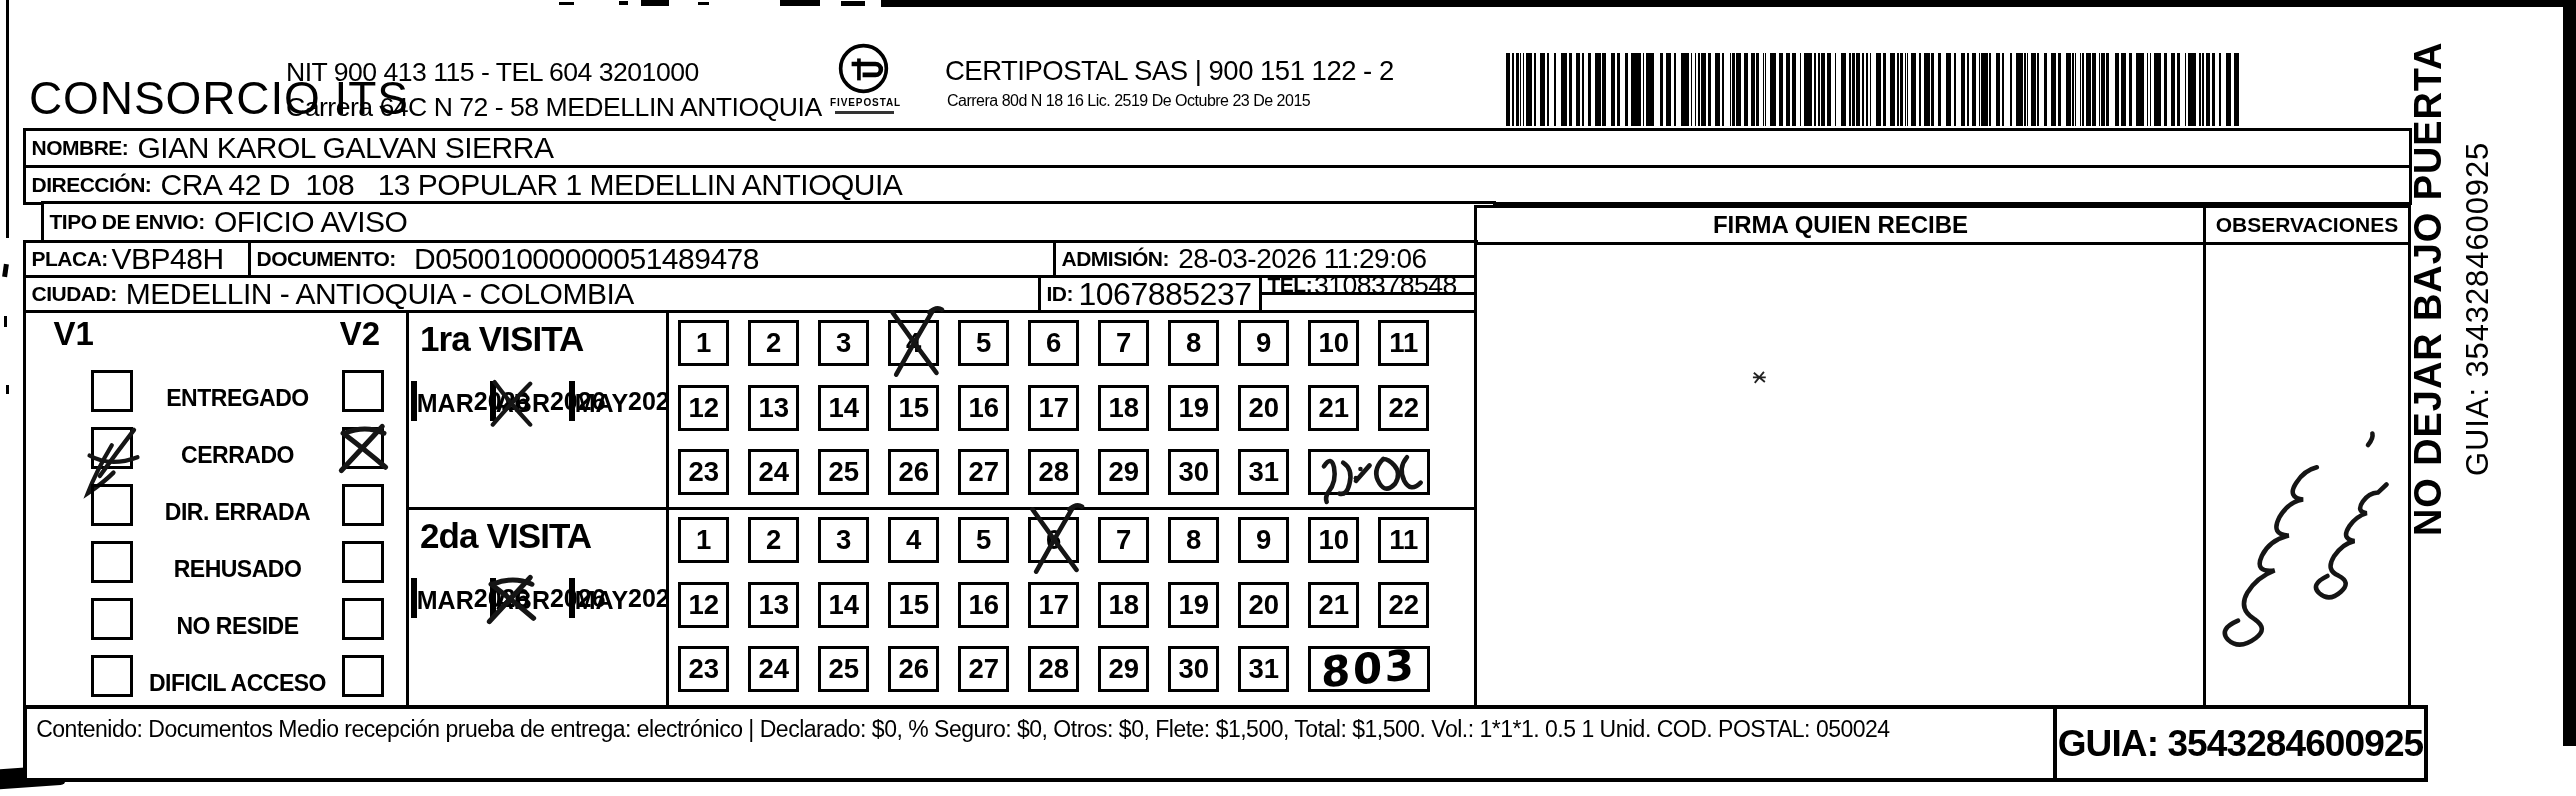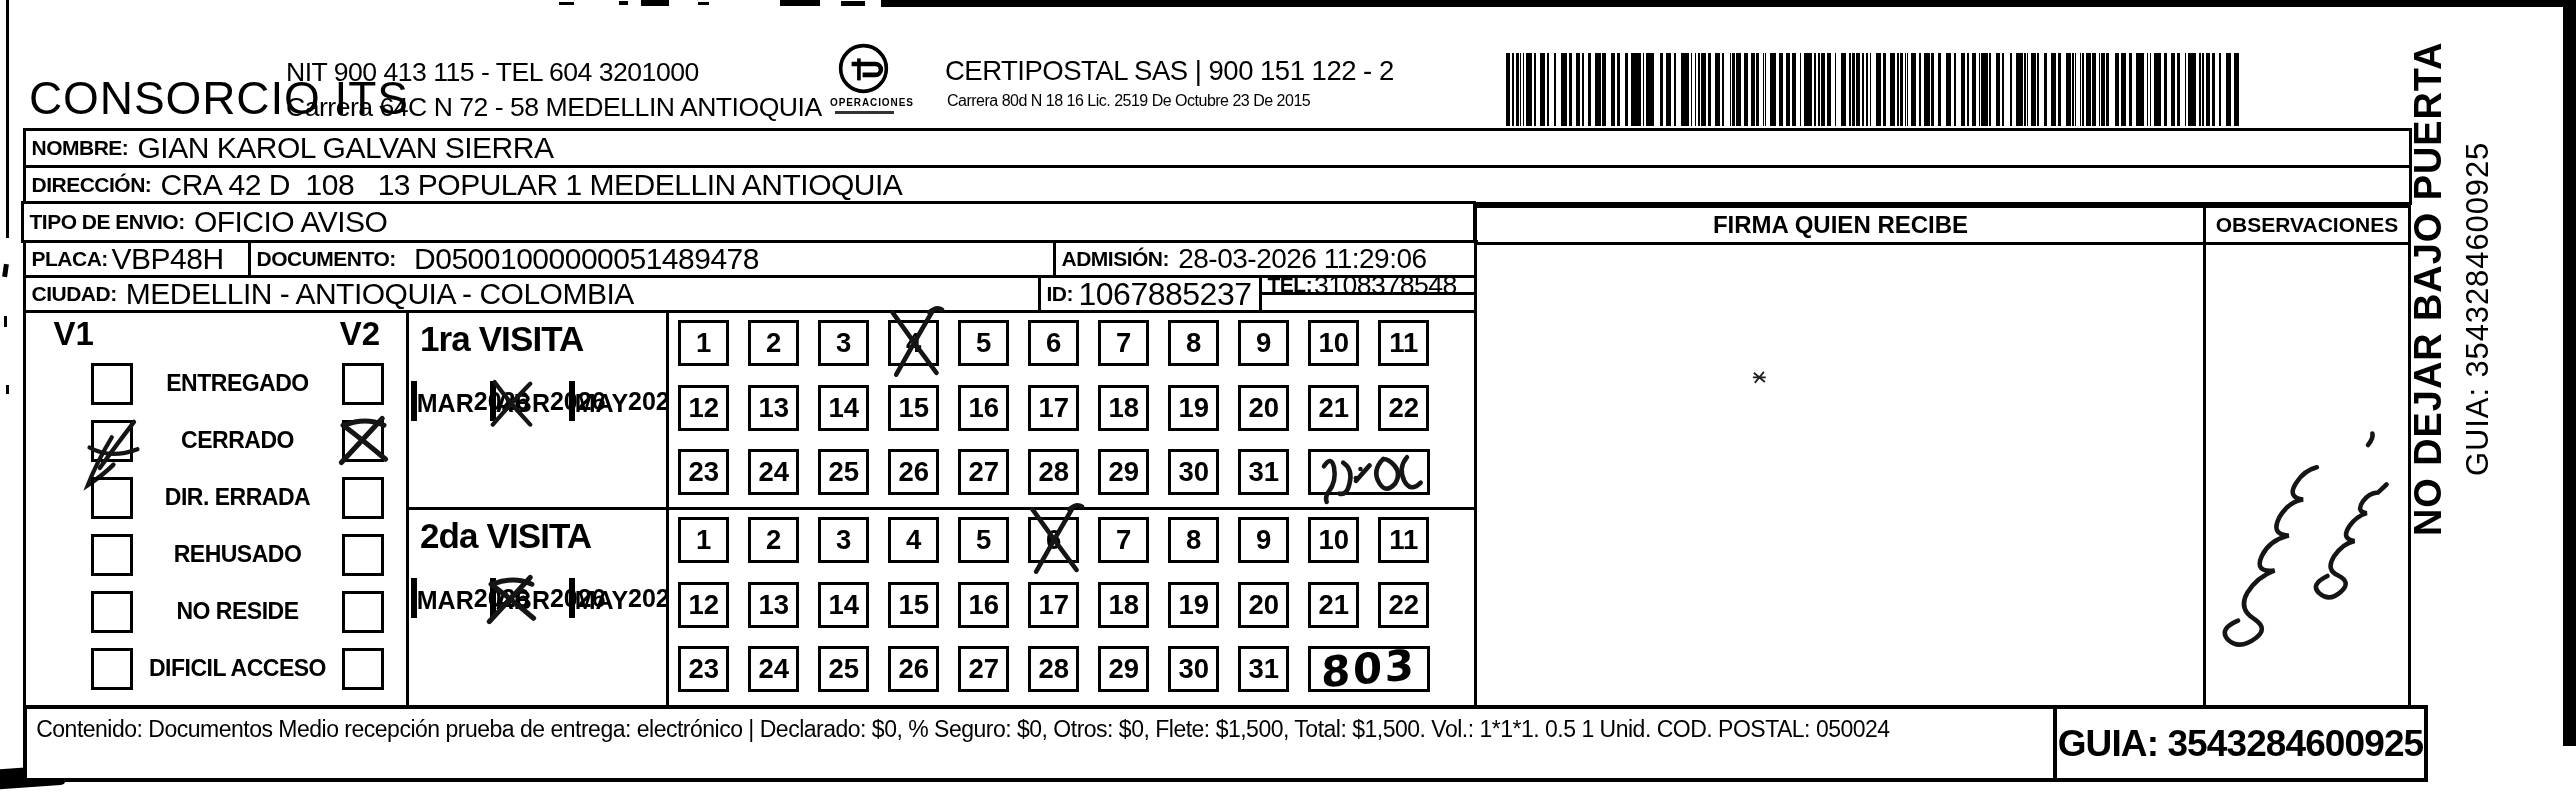--- a/index.html
+++ b/index.html
@@ -18,21 +18,21 @@
   .op-line1{font-size:27.5px;font-weight:500;letter-spacing:-0.5px;}
   .op-line2{font-size:16px;letter-spacing:-0.5px;}
   .logo-cap{font-size:10px;font-weight:700;letter-spacing:0.9px;}
   .logo-sub{position:absolute;background:#000;height:2.7px;width:59px;}
   .barcode{position:absolute;left:1506px;top:53px;width:733px;height:73px;background:
     repeating-linear-gradient(90deg,#000 0 3.7px,#fff 3.7px 6.4px,#000 6.4px 8.2px,#fff 8.2px 13.7px,#000 13.7px 14.7px,#fff 14.7px 20px,#000 20px 25px,#fff 25px 28px,#000 28px 30px,#fff 30px 35px),
     repeating-linear-gradient(90deg,#000 0 1.8px,#fff 1.8px 10px,#000 10px 13px,#fff 13px 17.4px,#000 17.4px 18.3px,#fff 18.3px 24px);
     background-blend-mode:multiply;}
   
   #status-rows{position:absolute;inset:0;padding-top:42px;}
-  .st-row{height:57px;display:flex;align-items:center;margin-left:39px;}
+  .st-row{height:57px;display:flex;align-items:flex-end;margin-left:39px;}
   .st-label{flex:1;text-align:center;font-weight:700;font-size:23px;letter-spacing:-0.5px;}
   .hbox{width:42px;height:42px;border:3.7px solid #000;position:relative;box-sizing:border-box;flex:none;}
   .hbox.l{margin-left:26px;} .hbox.r{margin-right:22px;}
   .vhdr{position:absolute;top:1.8px;font-size:33px;font-weight:700;}
   
   .v-title{position:absolute;left:11px;top:5.5px;font-size:35px;font-weight:700;letter-spacing:-0.9px;}
   .months{position:absolute;left:1.8px;top:68px;display:flex;}
   .mgroup{width:79px;display:flex;flex-direction:row;align-items:center;}
   .mbox{width:40px;height:40px;border:3.7px solid #000;position:relative;box-sizing:border-box;}
   .mlabel{margin-top:5.5px;font-size:25px;font-weight:700;}
@@ -83,37 +83,37 @@
 
   <div class="abs co-name" style="left:29px;top:71px;">CONSORCIO ITS</div>
   <div class="abs co-line" style="left:286px;top:57px;">NIT 900 413 115 - TEL 604 3201000</div>
   <div class="abs co-line" style="left:286px;top:92px;">Carrera 64C N 72 - 58 MEDELLIN ANTIOQUIA</div>
 
   <svg class="abs" style="left:837px;top:42px;" width="53" height="53" viewBox="0 0 58 58">
     <circle cx="29" cy="29" r="25" fill="none" stroke="#000" stroke-width="4"></circle>
     <path d="M16 24 h26 a6 6 0 0 1 0 12 h-14" fill="none" stroke="#000" stroke-width="5"></path>
     <path d="M24 18 v24" stroke="#000" stroke-width="4"></path>
   </svg>
-  <div class="abs logo-cap" style="left:830px;top:97px;">OPERACIONES</div>
+  <div class="abs logo-cap" style="left:830px;top:97px;">FIVEPOSTAL</div>
   <div class="logo-sub" style="left:835px;top:111px;opacity:.8;"></div>
 
   <div class="abs op-line1" style="left:945px;top:55px;">CERTIPOSTAL SAS | 900 151 122 - 2</div>
   <div class="abs op-line2" style="left:947px;top:92px;">Carrera 80d N 18 16  Lic. 2519 De Octubre 23 De 2015</div>
 
   <div class="barcode"></div>
 
   <div class="cell lblrow" style="left:23px;top:128px;width:2389px;height:40px;">
     <span class="flabel">NOMBRE:</span>
     <span class="fvalue">GIAN KAROL GALVAN SIERRA</span>
   </div>
   <div class="cell lblrow" style="left:23px;top:165px;width:2389px;height:40px;">
     <span class="flabel">DIRECCIÓN:</span>
     <span class="fvalue">CRA 42 D  108   13 POPULAR 1 MEDELLIN ANTIOQUIA</span>
   </div>
-  <div class="cell lblrow" style="left:21px;top:201px;width:1455px;height:42px;">
+  <div class="cell lblrow" style="left:41px;top:201px;width:1455px;height:42px;">
     <span class="flabel">TIPO DE ENVIO:</span>
     <span class="fvalue">OFICIO AVISO</span>
   </div>
   <div class="cell hdrcell" style="left:1474px;top:205px;width:733px;height:40px;font-size:24px;">
     <span>FIRMA QUIEN RECIBE</span>
   </div>
   <div class="cell hdrcell" style="left:2203px;top:205px;width:208px;height:40px;font-size:21px;">
     <span>OBSERVACIONES</span>
   </div>
 

